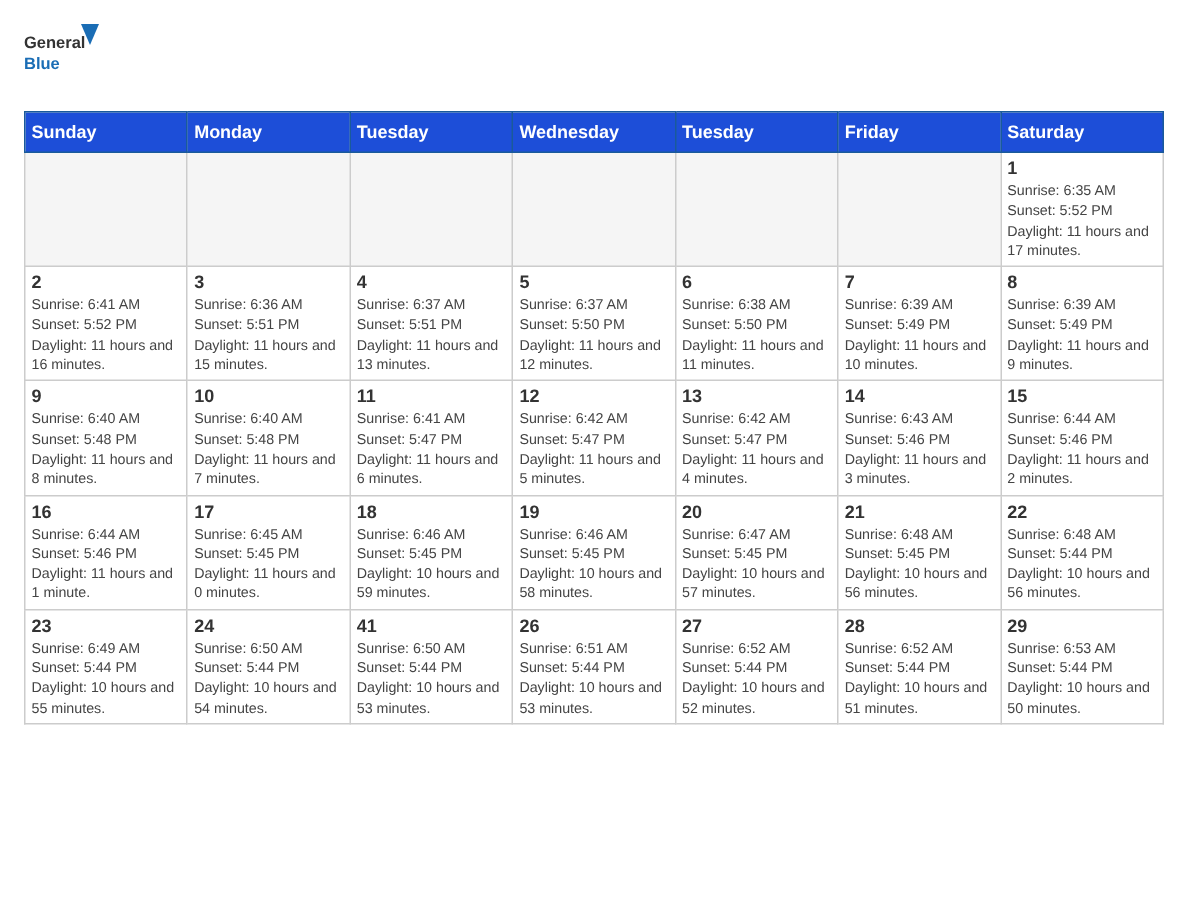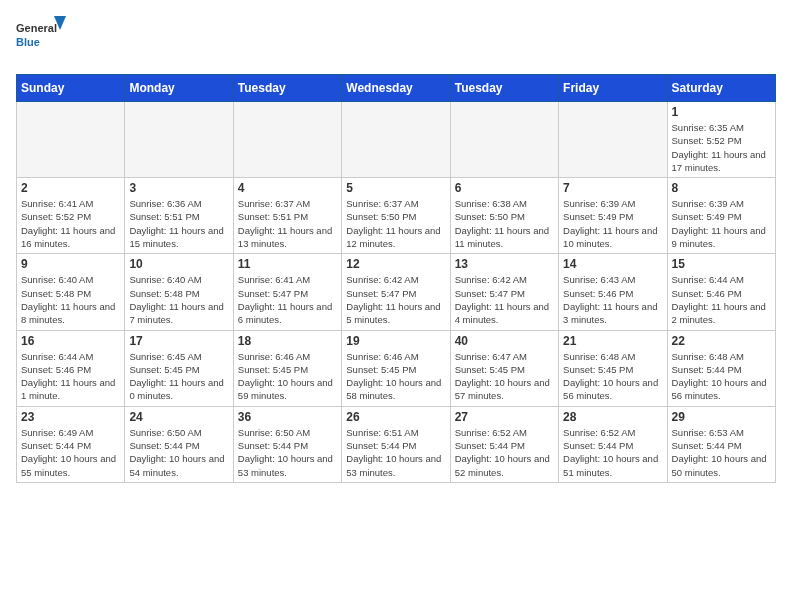--- a/index.html
+++ b/index.html
@@ -224,21 +224,21 @@
 Sunset: 5:45 PM
 Daylight: 10 hours and 59 minutes.</div>
         </td>
         <td>
           <span class="day-number">19</span>
           <div class="day-info">Sunrise: 6:46 AM
 Sunset: 5:45 PM
 Daylight: 10 hours and 58 minutes.</div>
         </td>
         <td>
-          <span class="day-number">40</span>
+          <span class="day-number">20</span>
           <div class="day-info">Sunrise: 6:47 AM
 Sunset: 5:45 PM
 Daylight: 10 hours and 57 minutes.</div>
         </td>
         <td>
           <span class="day-number">21</span>
           <div class="day-info">Sunrise: 6:48 AM
 Sunset: 5:45 PM
 Daylight: 10 hours and 56 minutes.</div>
         </td>
@@ -256,21 +256,21 @@
 Sunset: 5:44 PM
 Daylight: 10 hours and 55 minutes.</div>
         </td>
         <td>
           <span class="day-number">24</span>
           <div class="day-info">Sunrise: 6:50 AM
 Sunset: 5:44 PM
 Daylight: 10 hours and 54 minutes.</div>
         </td>
         <td>
-          <span class="day-number">36</span>
+          <span class="day-number">41</span>
           <div class="day-info">Sunrise: 6:50 AM
 Sunset: 5:44 PM
 Daylight: 10 hours and 53 minutes.</div>
         </td>
         <td>
           <span class="day-number">26</span>
           <div class="day-info">Sunrise: 6:51 AM
 Sunset: 5:44 PM
 Daylight: 10 hours and 53 minutes.</div>
         </td>

